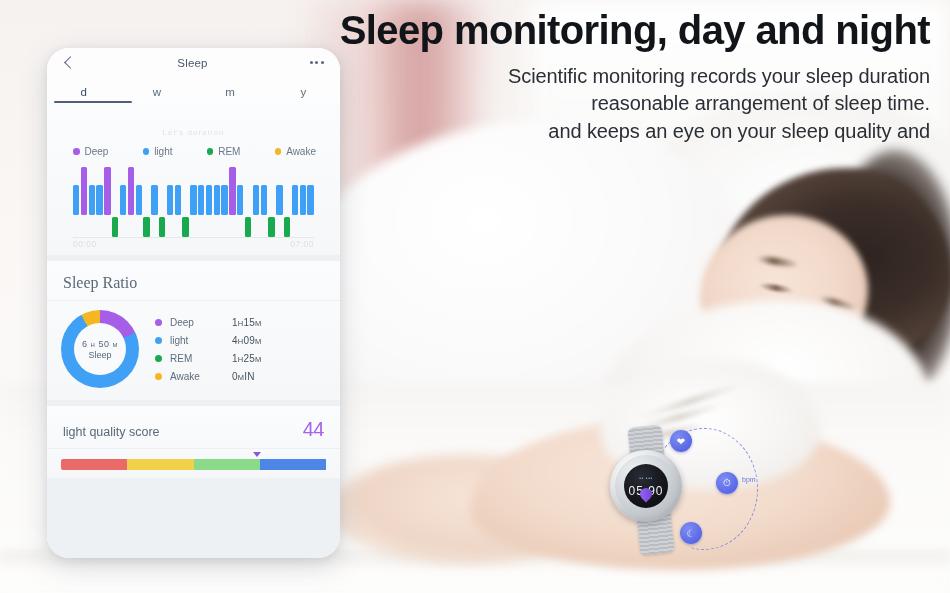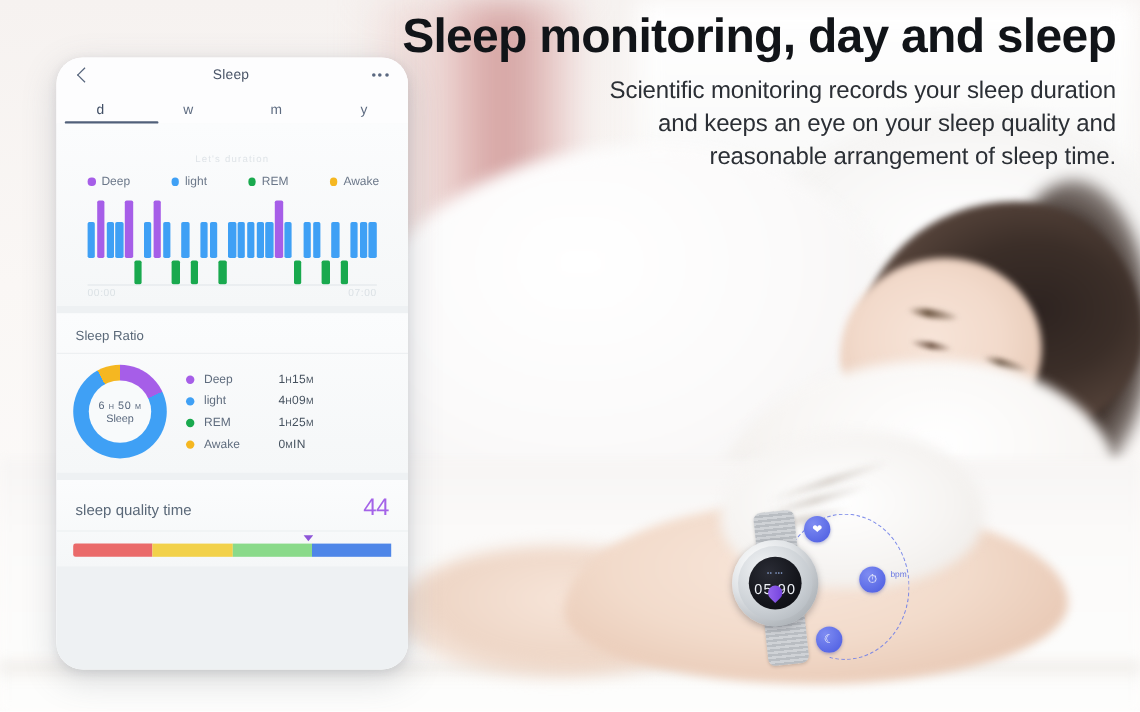--- a/index.html
+++ b/index.html
@@ -257,21 +257,21 @@
   
   .chart { position: relative; height: 84px; margin: 0 10px; }
   .bars { position: absolute; inset: 0; display: flex; align-items: flex-start; gap: 1.4px; padding: 0 2px; }
   .bcol { flex: 1; position: relative; height: 100%; }
   .bar { position: absolute; left: 0; right: 0; border-radius: 1.5px; }
   .axis-line { position: absolute; left: 2px; right: 2px; top: 74px; height: 1px; background: #e3e8eb; }
   .axis-lbls { position: absolute; left: 2px; right: 2px; top: 76px; display: flex; justify-content: space-between;
                font-size: 8.5px; color: #dbe1e5; letter-spacing: .5px; }
 
   
-  .ratio-title { font-size: 11px; color: #5a6878; padding: 3px 0 8px 2px; }
+  .ratio-title { font-size: 16px; color: #5a6878; padding: 3px 0 8px 2px; font-family: Liberation Serif, serif; }
   .ratio-div { height: 1px; background: #edf0f2; margin: 0 -14px 9px; }
   .ratio-body { display: flex; align-items: center; gap: 16px; padding-bottom: 4px; }
   .donut-wrap { position: relative; width: 78px; height: 78px; flex: 0 0 78px; }
   .donut { position: absolute; inset: 0; border-radius: 50%; }
   .donut-hole {
     position: absolute; left: 13px; top: 13px; right: 13px; bottom: 13px;
     background: #f8fafb; border-radius: 50%;
     display: flex; flex-direction: column; align-items: center; justify-content: center;
   }
   .donut-t1 { font-size: 9px; color: #57667c; letter-spacing: .5px; }
@@ -541,36 +541,36 @@
               <i style="background: rgb(245, 183, 33);"></i>
               <span class="rname">Awake</span>
               <span class="rval">0<sub>M</sub>IN</span>
             </div>
           </div>
       </div>
     </div>
 
     <div class="card">
       <div class="score-head">
-        <div class="score-label">sleep quality time</div>
+        <div class="score-label">light quality score</div>
         <div class="score-val" style="color: rgb(164, 99, 232);">44</div>
       </div>
       <div class="score-div"></div>
       <div class="score-bar" id="score-bar">
           <div class="seg" style="width: 25%; background: rgb(234, 106, 106);"></div>
           <div class="seg" style="width: 25%; background: rgb(242, 209, 74);"></div>
           <div class="seg" style="width: 25%; background: rgb(138, 218, 138);"></div>
           <div class="seg" style="width: 25%; background: rgb(78, 134, 232);"></div>
           <div class="marker" style="left: 74%;"></div>
         </div>
     </div>
 
   </div>
 </div>
 
 <div id="copy">
-  <div class="headline">Sleep monitoring, day and sleep</div>
+  <div class="headline">Sleep monitoring, day and night</div>
   <div class="subcopy">
     <div>Scientific monitoring records your sleep duration</div>
+    <div>reasonable arrangement of sleep time.</div>
     <div>and keeps an eye on your sleep quality and</div>
-    <div>reasonable arrangement of sleep time.</div>
   </div>
 </div>
 
 </body></html>

